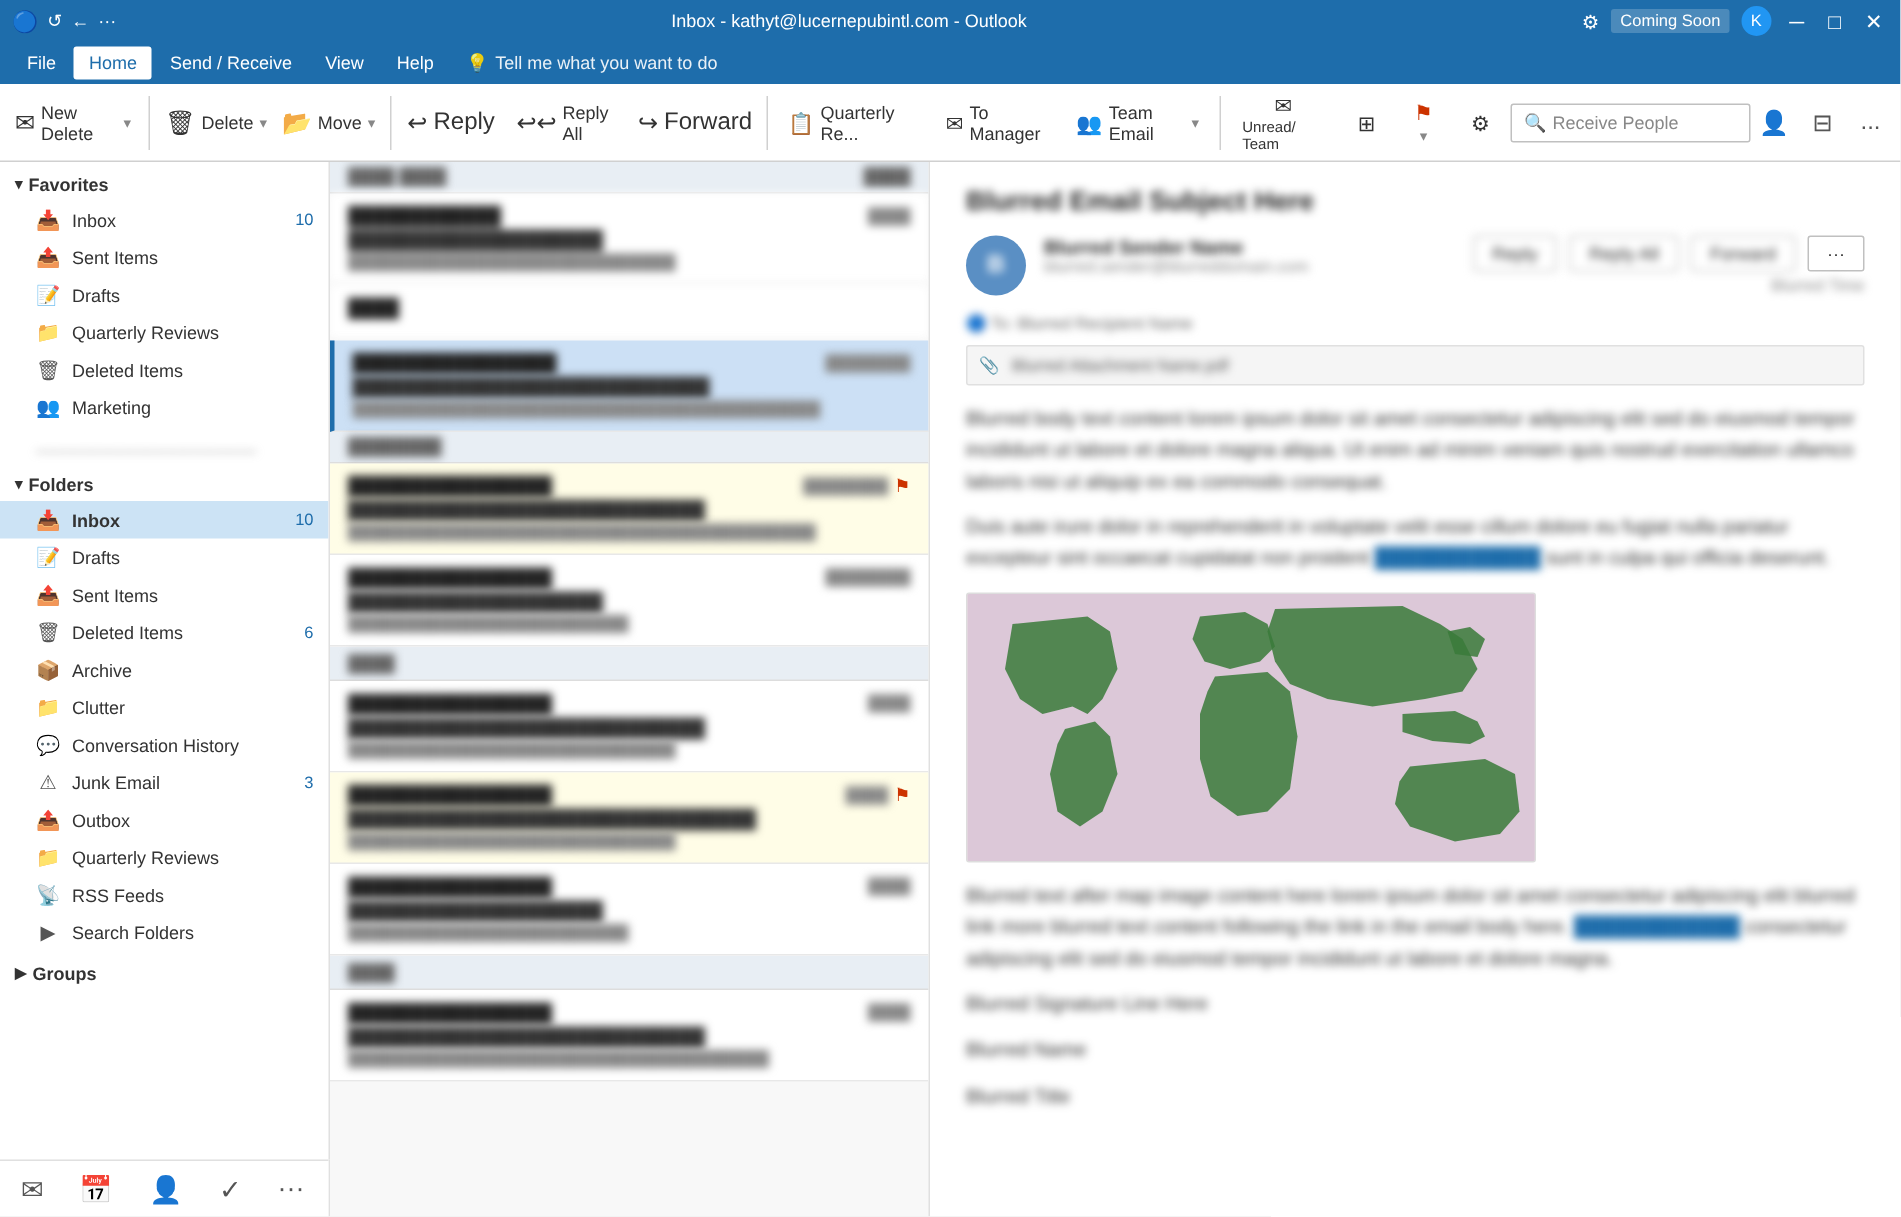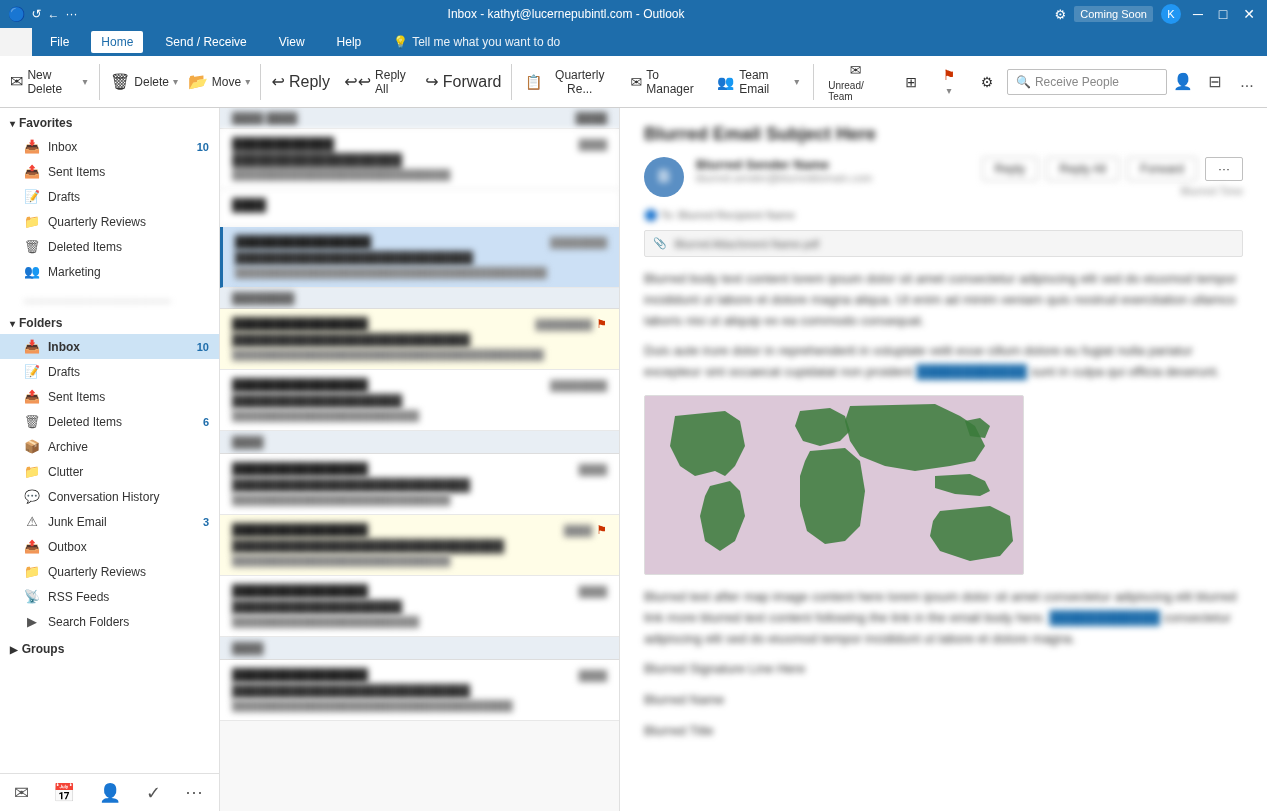--- a/index.html
+++ b/index.html
@@ -22,22 +22,21 @@
     .title-bar-btn { color: white; font-size: 14px; cursor: pointer; padding: 0 4px; }
 
     
     .menu-bar {
       height: 28px;
       background: #1e6dab;
       display: flex;
       align-items: center;
       padding: 0 8px;
       color: white;
-      gap: 12px;
-      margin-left: 32px;
+      gap: 2px;
     }
     .menu-item {
       padding: 4px 10px;
       cursor: pointer;
       border-radius: 2px;
       font-size: 12px;
     }
     .menu-item.active { background: white; color: #1e6dab; }
     .menu-tell { margin-left: 10px; display: flex; align-items: center; gap: 4px; color: rgba(255,255,255,0.9); font-size: 12px; }
     .menu-bar-right { margin-left: auto; display: flex; align-items: center; gap: 8px; color: white; font-size: 12px; }
@@ -123,21 +122,21 @@
       align-items: center;
       padding: 5px 10px 5px 24px;
       cursor: pointer;
       color: #333;
       font-size: 12px;
       gap: 8px;
     }
     .sidebar-item.active { background: #cce3f5; font-weight: 600; }
     .sidebar-item .item-icon { font-size: 13px; color: #555; width: 16px; text-align: center; }
     .sidebar-item .item-label { flex: 1; }
-    .sidebar-item .item-count { color: #1e6dab; font-size: 11px; font-weight: 700; text-align: center; }
+    .sidebar-item .item-count { color: #1e6dab; font-size: 11px; font-weight: 400; text-align: center; }
     .sidebar-promo { padding: 6px 10px 6px 24px; font-size: 11px; color: #888; }
 
     
     .bottom-nav {
       height: 40px;
       background: white;
       border-top: 1px solid #e0e0e0;
       display: flex;
       align-items: center;
       padding: 0 10px;
@@ -306,21 +305,21 @@
 
     <div class="ribbon-btn" style="flex-direction:row; gap:4px;">
       <span style="font-size:16px;">↪</span>
       <span style="font-size:16px;">Forward</span>
     </div>
 
     <div class="ribbon-divider"></div>
 
     <div class="ribbon-btn" style="flex-direction:row; gap:4px;">
       <span style="font-size:14px;">📋</span>
-      <span style="font-size:12px;text-align:center;">Quarterly Re...</span>
+      <span style="font-size:12px;">Quarterly Re...</span>
     </div>
 
     <div class="ribbon-btn" style="flex-direction:row; gap:4px;">
       <span style="font-size:14px;">✉</span>
       <span style="font-size:12px;">To Manager</span>
     </div>
 
     <div class="ribbon-btn" style="flex-direction:row; gap:4px;">
       <span style="font-size:14px;">👥</span>
       <span style="font-size:12px;">Team Email</span>

